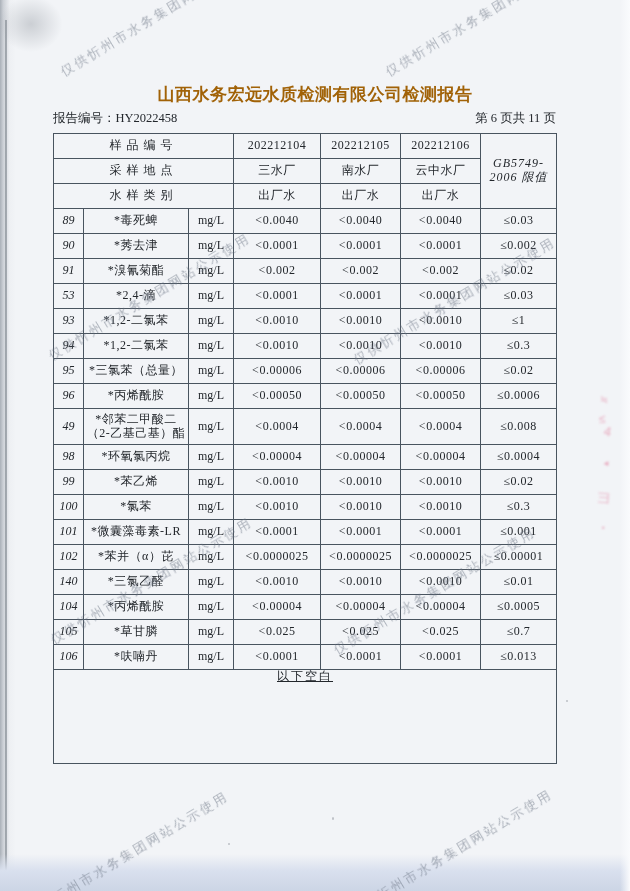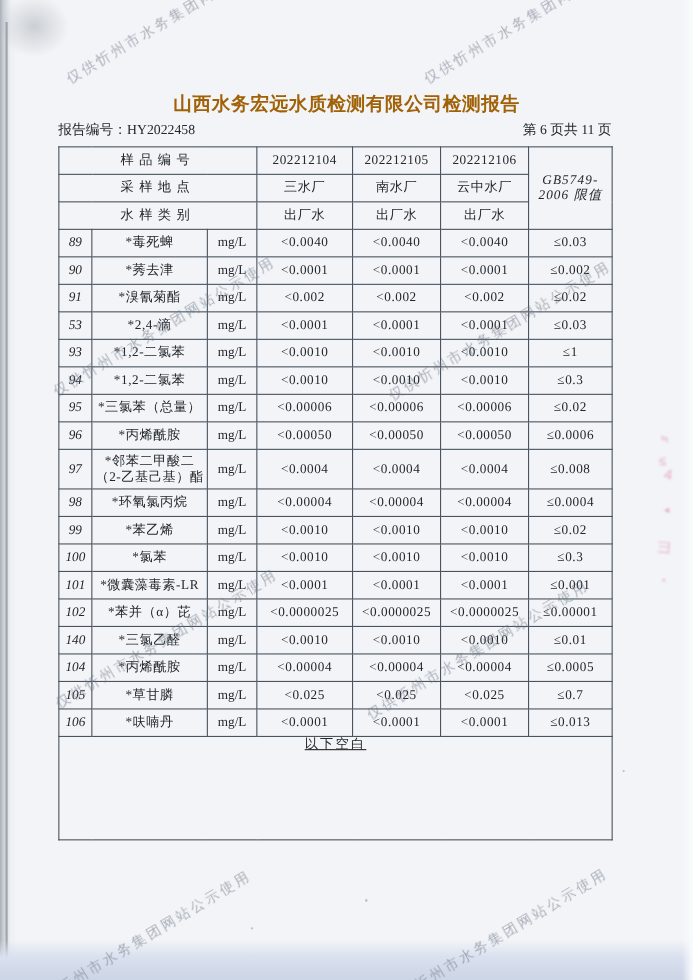--- a/index.html
+++ b/index.html
@@ -170,21 +170,21 @@
         <tr class="d-row">
           <td class="c-no">96</td>
           <td class="c-name">*丙烯酰胺</td>
           <td class="c-unit">mg/L</td>
           <td class="c-val">&lt;0.00050</td>
           <td class="c-val">&lt;0.00050</td>
           <td class="c-val">&lt;0.00050</td>
           <td class="c-limit">≤0.0006</td>
         </tr>
         <tr class="d-row tall">
-          <td class="c-no">97</td>
+          <td class="c-no">49</td>
           <td class="c-name">*邻苯二甲酸二（2-乙基己基）酯</td>
           <td class="c-unit">mg/L</td>
           <td class="c-val">&lt;0.0004</td>
           <td class="c-val">&lt;0.0004</td>
           <td class="c-val">&lt;0.0004</td>
           <td class="c-limit">≤0.008</td>
         </tr>
         <tr class="d-row">
           <td class="c-no">98</td>
           <td class="c-name">*环氧氯丙烷</td>

